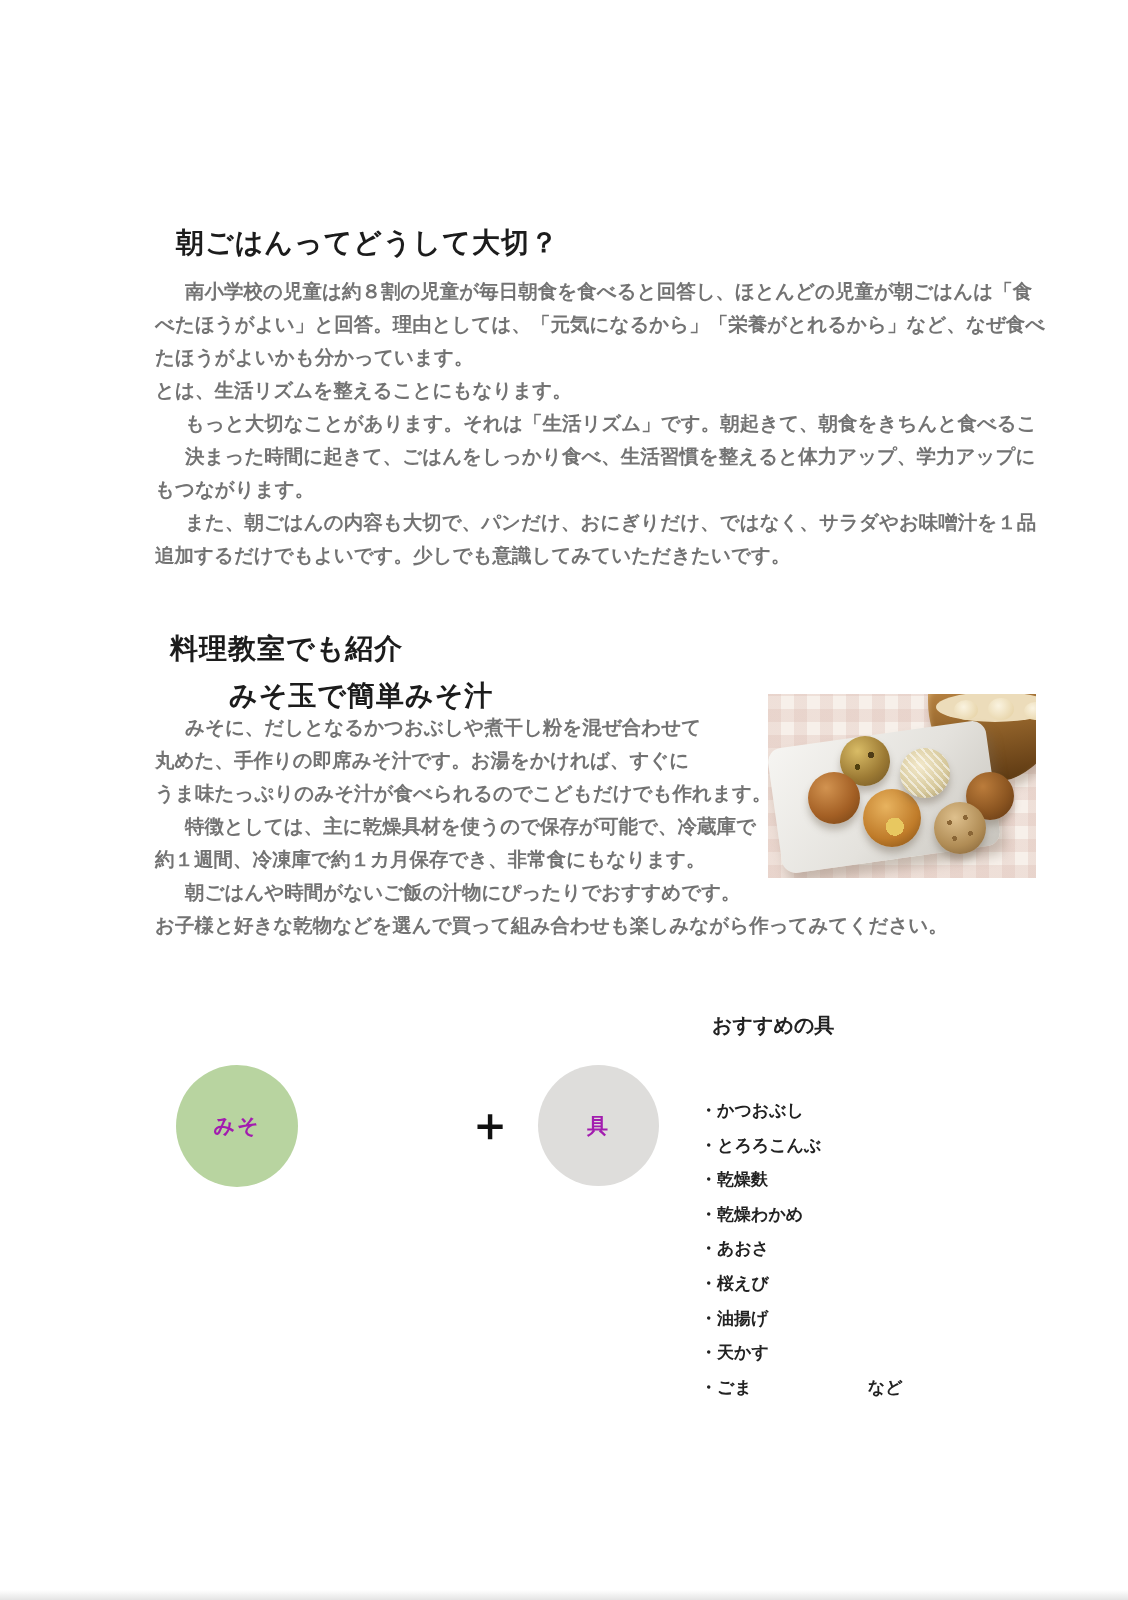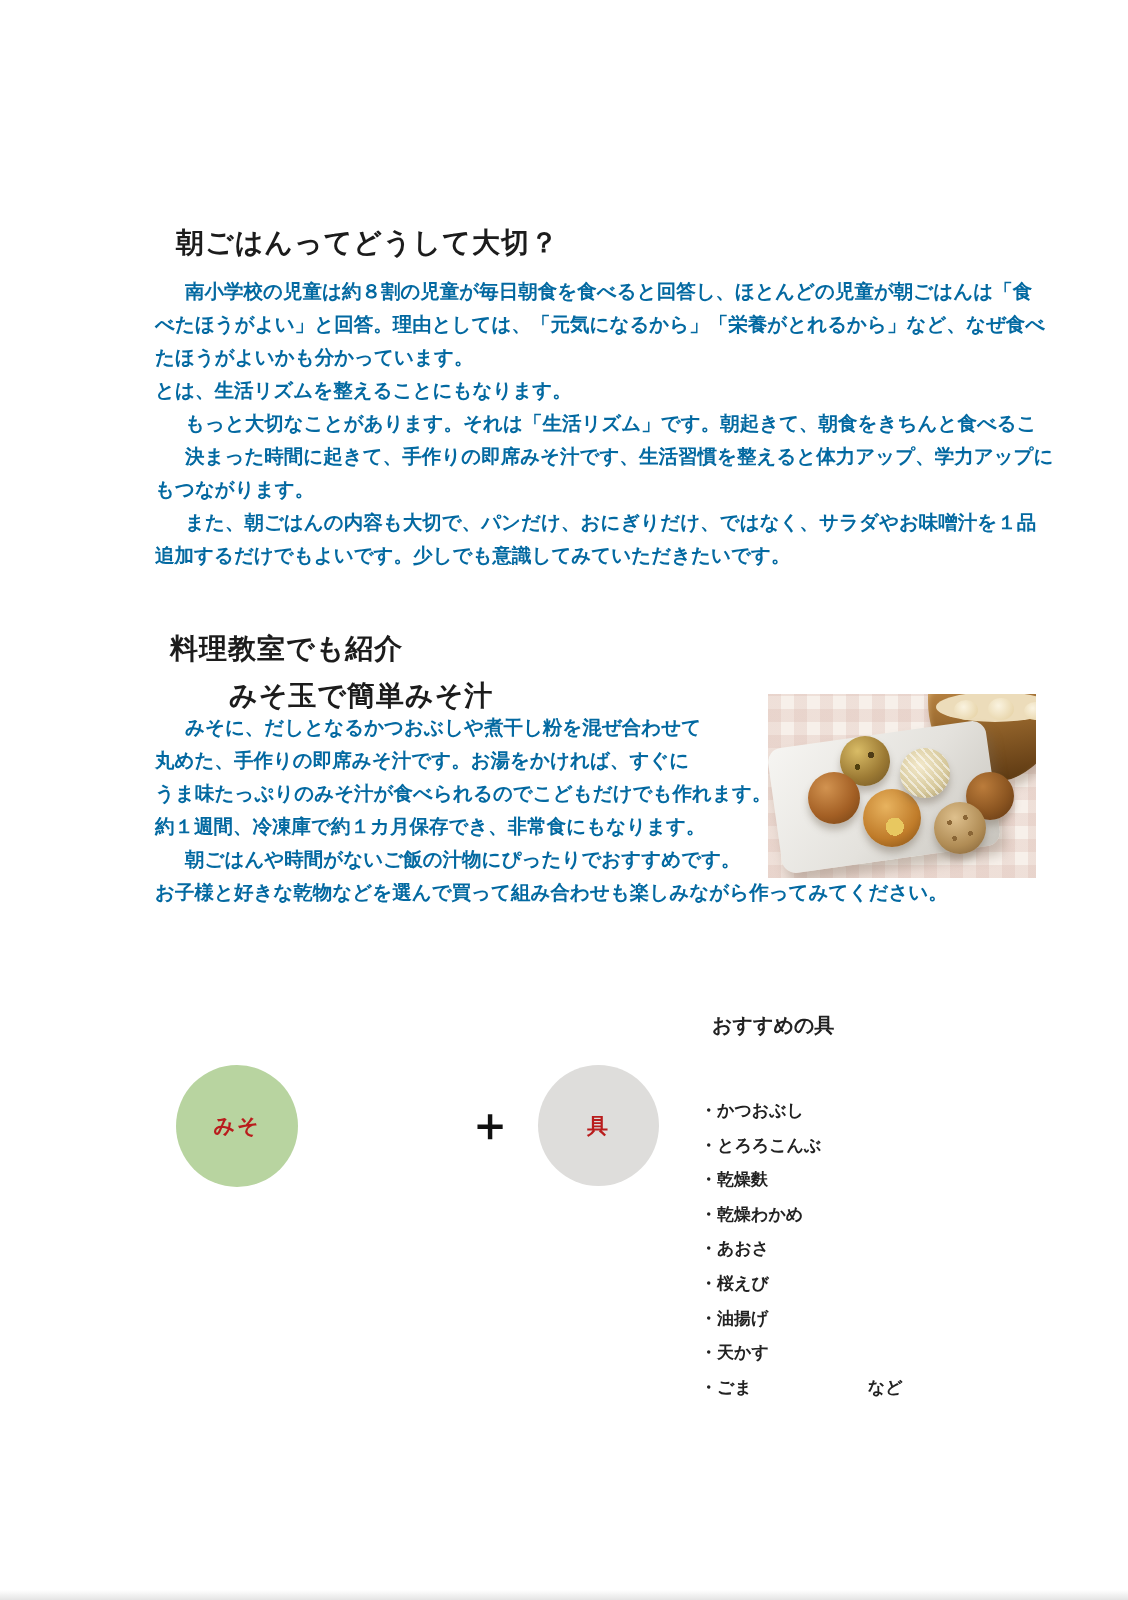--- a/index.html
+++ b/index.html
@@ -21,21 +21,21 @@
     font-weight: bold;
     color: #1c1c1c;
     white-space: nowrap;
     letter-spacing: 1px;
   }
   .textblock {
     position: absolute;
     font-size: 19.5px;
     line-height: 33px;
     font-weight: 600;
-    color: #0369a1;
+    color: #737373;
   }
   .textblock p { margin: 0; }
   .line { white-space: nowrap; }
   .line.indent { padding-left: 30px; }
 
   
   .photo {
     position: absolute;
     left: 768px; top: 694px;
     width: 268px; height: 184px;
@@ -104,21 +104,21 @@
 
   
   .circle {
     position: absolute;
     border-radius: 50%;
     display: flex;
     align-items: center;
     justify-content: center;
     font-size: 21px;
     font-weight: bold;
-    color: #b91c1c;
+    color: #a21caf;
     letter-spacing: 2px;
   }
   .circle.miso  { left: 176px; top: 1065px; width: 122px; height: 122px; background: #b8d4a0; }
   .circle.dashi { left: 308px; top: 1062px; width: 128px; height: 128px; background: #f3b1d1; }
   .circle.gu    { left: 538px; top: 1065px; width: 121px; height: 121px; background: #dedddb; }
   .plus {
     position: absolute;
     left: 458px; top: 1094px;
     width: 64px;
     text-align: center;
@@ -166,40 +166,41 @@
     <p>
       <span class="line indent" style="display:block">南小学校の児童は約８割の児童が毎日朝食を食べると回答し、ほとんどの児童が朝ごはんは「食</span>
       <span class="line" style="display:block">べたほうがよい」と回答。理由としては、「元気になるから」「栄養がとれるから」など、なぜ食べ</span>
       <span class="line" style="display:block">たほうがよいかも分かっています。</span>
     </p>
     <p>
       <span class="line" style="display:block">とは、生活リズムを整えることにもなります。</span>
       <span class="line indent" style="display:block">もっと大切なことがあります。それは「生活リズム」です。朝起きて、朝食をきちんと食べるこ</span>
     </p>
     <p>
-      <span class="line indent" style="display:block">決まった時間に起きて、手作りの即席みそ汁です、生活習慣を整えると体力アップ、学力アップに</span>
+      <span class="line indent" style="display:block">決まった時間に起きて、ごはんをしっかり食べ、生活習慣を整えると体力アップ、学力アップに</span>
       <span class="line" style="display:block">もつながります。</span>
     </p>
     <p>
       <span class="line indent" style="display:block">また、朝ごはんの内容も大切で、パンだけ、おにぎりだけ、ではなく、サラダやお味噌汁を１品</span>
       <span class="line" style="display:block">追加するだけでもよいです。少しでも意識してみていただきたいです。</span>
     </p>
   </div>
 
   <div class="h1" style="left:170px; top:630px;">料理教室でも紹介</div>
 
   <div class="h1" style="left:229px; top:677px;">みそ玉で簡単みそ汁</div>
 
   <div class="textblock" style="left:155px; top:711px;">
     <p>
       <span class="line indent" style="display:block">みそに、だしとなるかつおぶしや煮干し粉を混ぜ合わせて</span>
       <span class="line" style="display:block">丸めた、手作りの即席みそ汁です。お湯をかければ、すぐに</span>
       <span class="line" style="display:block">うま味たっぷりのみそ汁が食べられるのでこどもだけでも作れます。</span>
     </p>
     <p>
+      <span class="line indent" style="display:block">特徴としては、主に乾燥具材を使うので保存が可能で、冷蔵庫で</span>
       <span class="line" style="display:block">約１週間、冷凍庫で約１カ月保存でき、非常食にもなります。</span>
     </p>
     <p>
       <span class="line indent" style="display:block">朝ごはんや時間がないご飯の汁物にぴったりでおすすめです。</span>
     </p>
     <p>
       <span class="line" style="display:block">お子様と好きな乾物などを選んで買って組み合わせも楽しみながら作ってみてください。</span>
     </p>
   </div>
 

